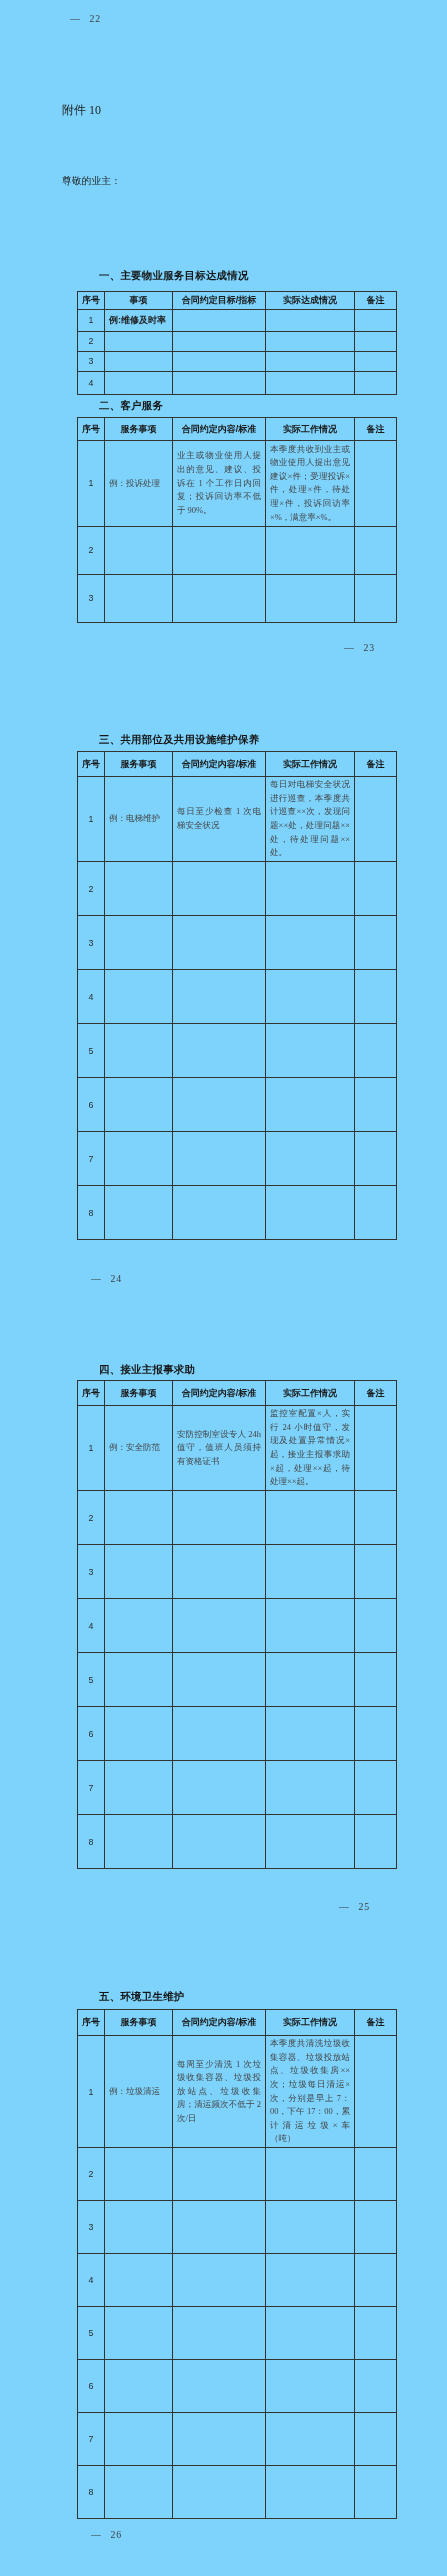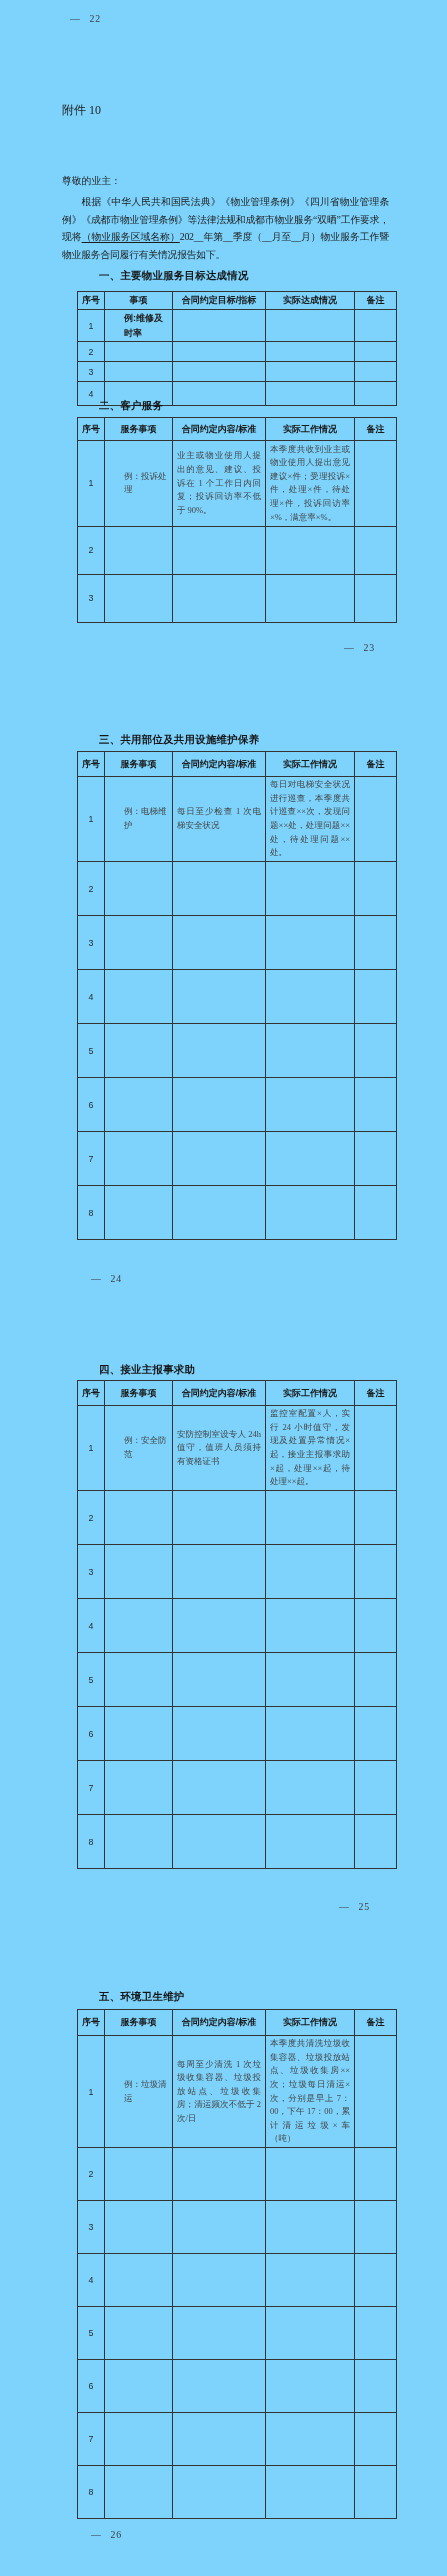--- a/index.html
+++ b/index.html
@@ -67,21 +67,21 @@
   }
   table.doc-table td{
     font-size:8.5px;color:#454545;line-height:1.6;
     text-align:justify;
   }
   table.doc-table td:first-child{
     text-align:center;
     font-family:"Liberation Sans","DejaVu Sans",sans-serif;
     font-size:8.8px;color:#2b2b2b;padding:0;
   }
-  table.doc-table td:nth-child(2){text-align:left;padding-left:19px;}
+  table.doc-table td:nth-child(2){text-align:left;padding-left:4px;}
   table.doc-table td:nth-child(5){padding:0;}
   col.c1{width:27px;}col.c2{width:68px;}col.c3{width:93px;}col.c4{width:89px;}col.c5{width:42px;}
 
   
   .t1{top:291px;}
   .t1 thead tr{height:18px;}
   .t1 tbody tr{height:20px;}
   .t1 tbody tr:first-child{height:21.5px;}
   .t1 tbody tr:last-child{height:23.4px;}
   .t1 tbody td:nth-child(2){
@@ -114,21 +114,20 @@
 
 <div class="page">
 
   <span class="pn" style="left:70px;top:13px">— 22</span>
 
   <div class="attachment">附件 10</div>
 
 
   <div class="salutation">尊敬的业主：</div>
 
-  <p class="intro"><span>根据《中华人民共和国民法典》《物业管理条例》《四川省物业管理条例》《成都市物业管理条例》等法律法规和成都市物业服务“双晒”工作要求，现将</span><span class="u">（物业服务区域名称）</span><span>202__年第__季度（__月至__月）物业服务工作暨物业服务合同履行有关情况报告如下。</span></p>
 
   <div class="heading" style="left:99px;top:269px">一、主要物业服务目标达成情况</div>
   <table class="doc-table t1">
     <colgroup>
         <col class="c1">
         <col class="c2">
         <col class="c3">
         <col class="c4">
         <col class="c5">
       </colgroup>

